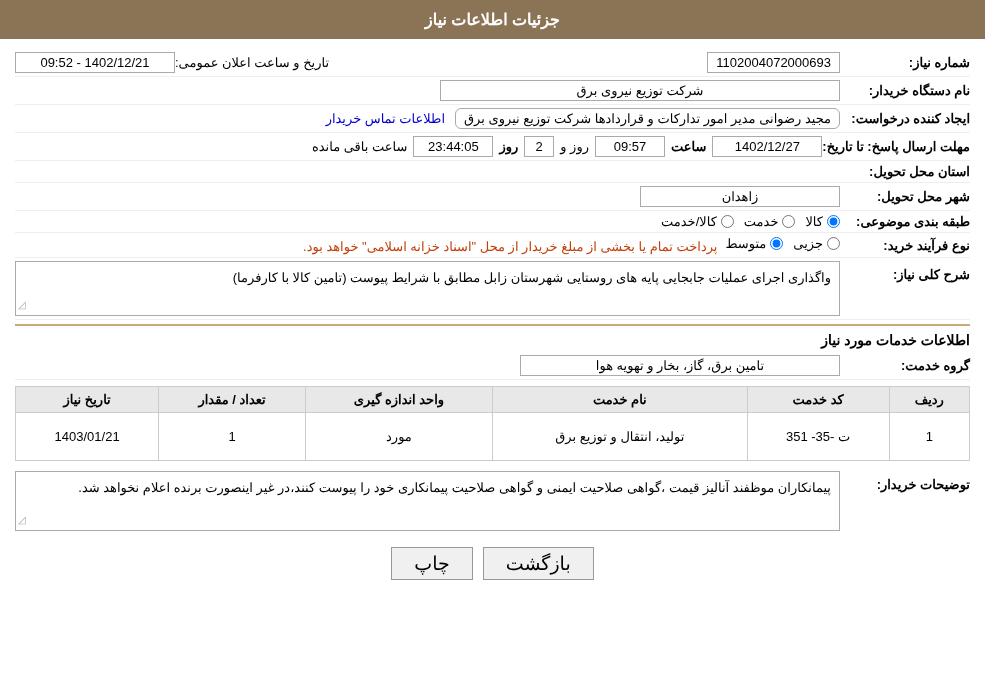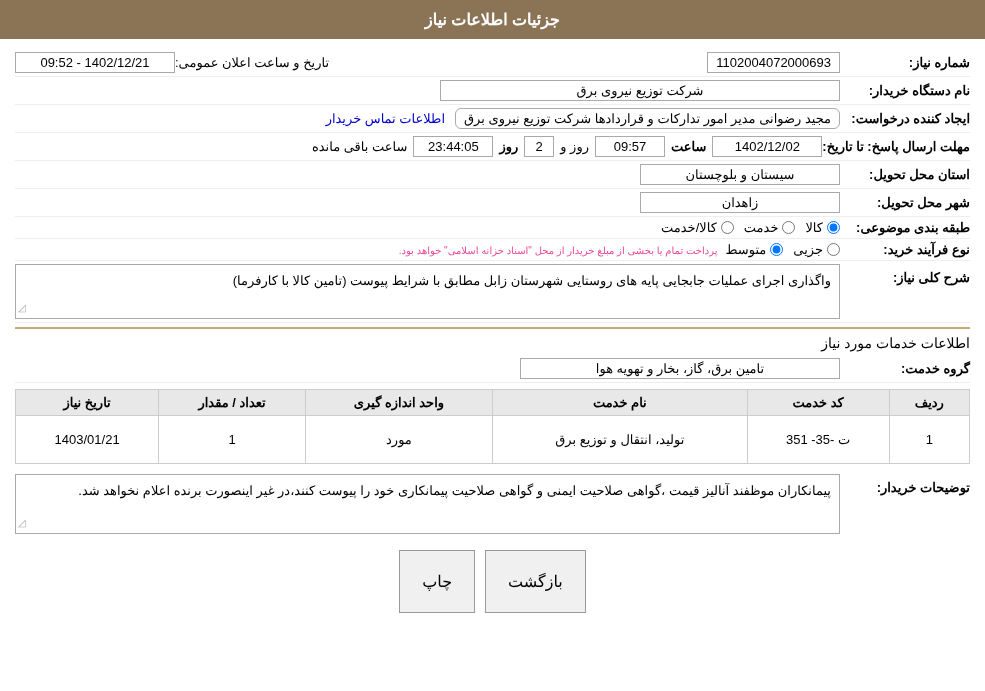--- a/index.html
+++ b/index.html
@@ -26,21 +26,21 @@
     }
     .content {
       padding: 10px 15px;
     }
     .link-blue {
       color: #0000cc;
       cursor: pointer;
       text-decoration: none;
     }
     .info-section-title {
-      font-weight: normal;
+      font-weight: bold;
       text-align: right;
       margin: 6px 0 4px 0;
       font-size: 14px;
     }
     .data-table {
       width: 100%;
       border-collapse: collapse;
       margin: 6px 0;
     }
     .data-table th {
@@ -67,25 +67,25 @@
       gap: 4px;
       cursor: pointer;
     }
     .footer-buttons {
       display: flex;
       justify-content: center;
       gap: 10px;
       margin: 12px 0;
     }
     .btn {
-      padding: 21px 22px;
+      padding: 4px 22px;
       border: 1px solid #aaa;
       cursor: pointer;
       font-family: Tahoma, Arial, sans-serif;
-      font-size: 16px;
+      font-size: 19px;
       background: #f0f0f0;
     }
     .btn-back {
       background: #f0f0f0;
       border: 1px solid #999;
     }
     .btn-print {
       background: #f0f0f0;
       border: 1px solid #999;
     }
@@ -180,37 +180,34 @@
           <div class="inline-box" style="min-width:320px;border-radius:6px;">مجید  رضوانی مدیر امور تدارکات و قراردادها شرکت توزیع نیروی برق</div>
           <a class="link-blue">اطلاعات تماس خریدار</a>
         </div>
       </div>
     </div>
 
     <div class="shrunk-row">
       <div class="shrunk-label">مهلت ارسال پاسخ: تا تاریخ:</div>
       <div class="shrunk-value">
         <div style="display:flex; direction:rtl; align-items:center; gap:6px;">
-          <div class="inline-box" style="min-width:110px;">1402/12/02</div>
+          <div class="inline-box" style="min-width:110px;">1402/12/27</div>
           <span style="font-weight:bold;">ساعت</span>
           <div class="inline-box" style="min-width:70px;">09:57</div>
           <span>روز و</span>
           <div class="inline-box" style="min-width:30px;">2</div>
           <span style="font-weight:bold;">روز</span>
           <div class="inline-box" style="min-width:80px;">23:44:05</div>
           <span>ساعت باقی مانده</span>
         </div>
       </div>
     </div>
 
     <div class="shrunk-row">
       <div class="shrunk-label">استان محل تحویل:</div>
-      <div class="shrunk-value">
-        <div class="inline-box" style="min-width:200px;">سیستان و بلوچستان</div>
-      </div>
     </div>
 
     <div class="shrunk-row">
       <div class="shrunk-label">شهر محل تحویل:</div>
       <div class="shrunk-value">
         <div class="inline-box" style="min-width:200px;">زاهدان</div>
       </div>
     </div>
 
     <div class="shrunk-row">
@@ -240,21 +237,21 @@
           <div class="radio-row">
             <label class="radio-label">
               <input type="radio" name="purchase_type" style="">
               <span>جزیی</span>
             </label>
             <label class="radio-label">
               <input type="radio" name="purchase_type" checked="" style="">
               <span>متوسط</span>
             </label>
           </div>
-          <span style="color:#ec4899; font-size:10px; padding-top:3px;">پرداخت تمام یا بخشی از مبلغ خریدار از محل "اسناد خزانه اسلامی" خواهد بود.</span>
+          <span style="color:#c2410c; font-size:13px; padding-top:3px;">پرداخت تمام یا بخشی از مبلغ خریدار از محل "اسناد خزانه اسلامی" خواهد بود.</span>
         </div>
       </div>
     </div>
 
     <div class="shrunk-row" style="align-items:flex-start;">
       <div class="shrunk-label" style="padding-top:6px;">شرح کلی نیاز:</div>
       <div class="shrunk-value">
         <div class="description-box">
           <span>واگذاری اجرای عملیات جابجایی پایه های روستایی شهرستان زابل مطابق با شرایط پیوست (تامین کالا با کارفرما)</span>
           <span class="resize-handle">◿</span>

